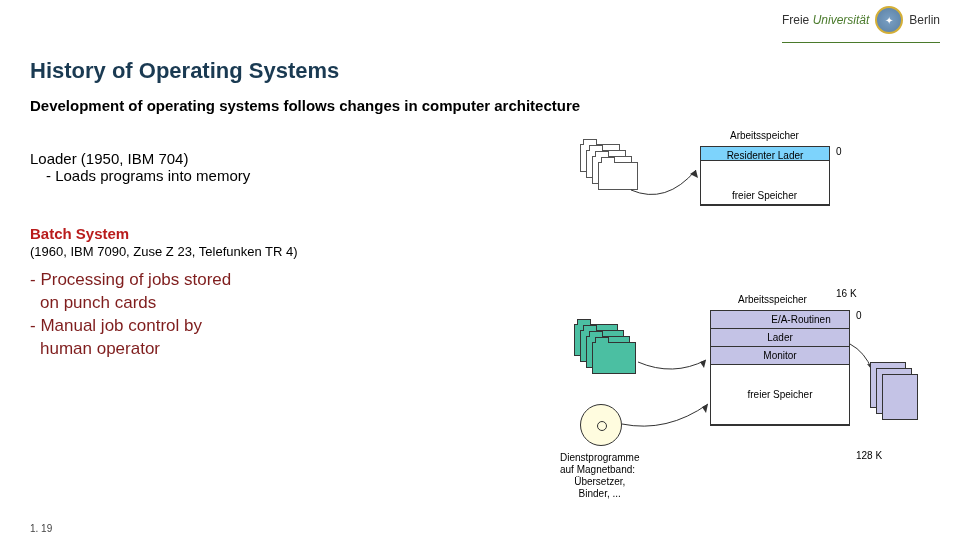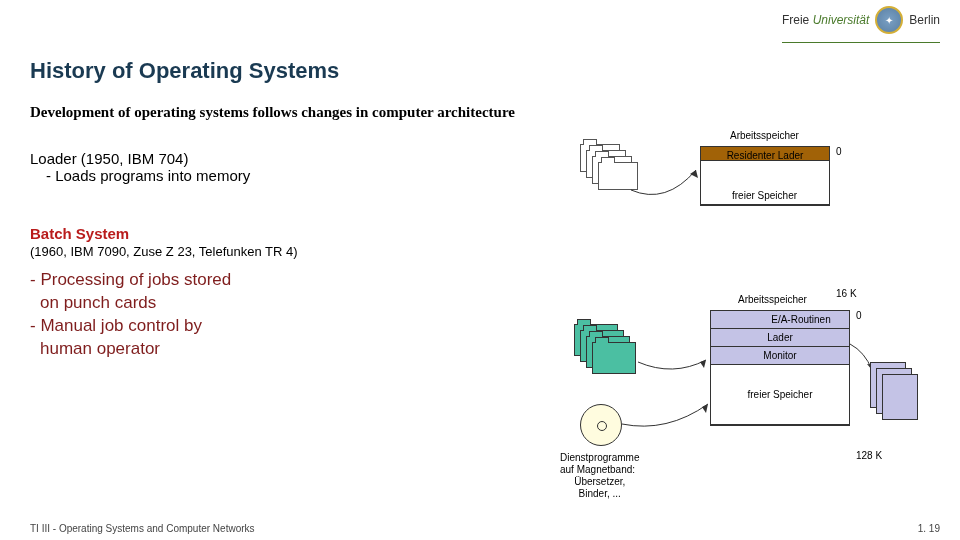--- a/index.html
+++ b/index.html
@@ -30,24 +30,23 @@
     font-size: 10px; color: #fff;
   }
   .title {
     position: absolute;
     top: 58px; left: 30px;
     font-size: 22px; font-weight: bold;
     color: #1a3a52;
   }
   .subtitle {
     position: absolute;
-    top: 104px; left: 30px;
+    top: 97px; left: 30px;
     font-size: 15px; font-weight: bold;
     color: #000;
-    font-family: Liberation Serif, serif;
   }
   .sec1 { position: absolute; top: 150px; left: 30px; }
   .sec1 .h { font-size: 15px; color:#000; }
   .sec1 .b { font-size: 15px; color:#000; margin-left: 16px; }
   .sec2 { position: absolute; top: 225px; left: 30px; }
   .sec2 .h { font-size: 15px; font-weight: bold; color:#b91c1c; }
   .sec2 .sub { font-size: 13px; color:#000; margin-top:2px; }
   .sec2 .b { font-size: 17px; color:#7f1d1d; margin-top: 10px; line-height: 1.35; }
 
   .diagram1 {
@@ -69,21 +68,21 @@
   }
   .mem-box {
     position: absolute; left: 120px; top: 8px;
     width: 130px; border:1px solid #333;
   }
   .mem-row {
     border-bottom: 1px solid #333;
     font-size: 10px; padding: 2px 4px;
     background: #fff;
   }
-  .mem-row.loader { background: #a16207; height: 14px;}
+  .mem-row.loader { background: #7dd3fc; height: 14px;}
   .mem-row.free { height: 44px; }
   .mem-label { position:absolute; font-size:10px; color:#000; }
   .arrow-curve {
     position:absolute; left:46px; top:22px;
   }
 
   .diagram2 {
     position: absolute;
     top: 282px; left: 560px;
     width: 360px; height: 210px;
@@ -226,15 +225,14 @@
     <polygon points="22,30 17,24 26,25" fill="#333"></polygon>
   </svg>
   <div class="out-stack">
     <div class="out-card" style="left:0; top:0;"></div>
     <div class="out-card" style="left:6px; top:6px;"></div>
     <div class="out-card" style="left:12px; top:12px;"></div>
   </div>
 </div>
 
 <div class="footer">
-  <span>TI III - Operating Systems and Computer Networks</span>
   <span>1. 19</span>
 </div>
 
 </body></html>

